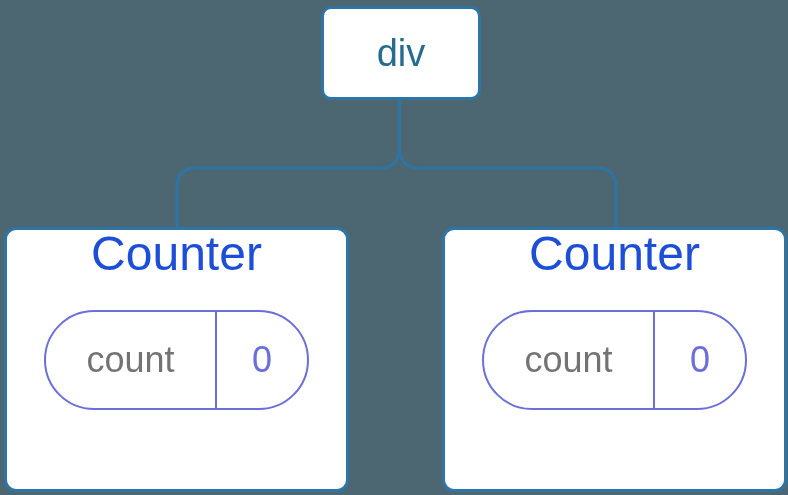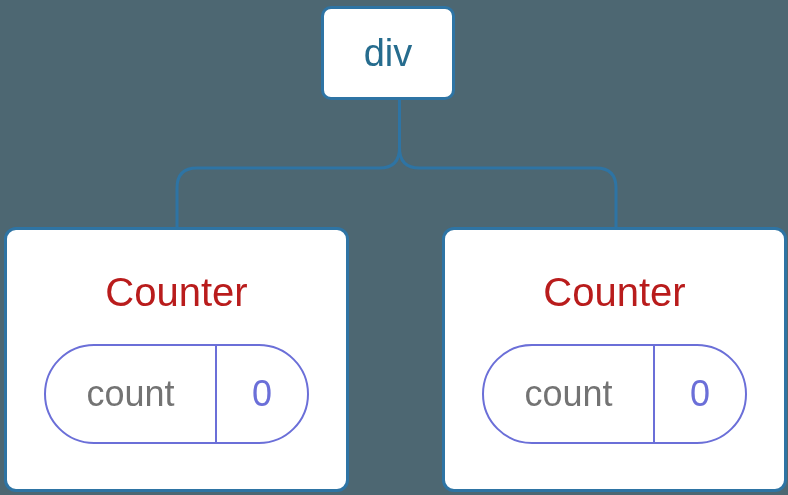--- a/index.html
+++ b/index.html
@@ -24,21 +24,21 @@
   .connector-svg path {
     fill: none;
     stroke: #2E74A4;
     stroke-width: 3;
     stroke-linecap: round;
   }
   .node-root {
     position: absolute;
     left: 321px;
     top: 6px;
-    width: 134px;
+    width: 160px;
     height: 94px;
     background: #FFFFFF;
     border: 3px solid #2E74A4;
     border-radius: 10px;
     box-sizing: border-box;
     display: flex;
     align-items: center;
     justify-content: center;
     color: #266C8E;
     font-size: 38px;
@@ -53,23 +53,22 @@
     border: 3px solid #2E74A4;
     border-radius: 12px;
     box-sizing: border-box;
     display: flex;
     flex-direction: column;
     align-items: center;
   }
   .card.left  { left: 4px;   }
   .card.right { left: 442px; }
   .card-title {
-    margin-top: 42px;
-    color: #b91c1c;
-    font-size: 40px;
+    color: #1d4ed8;
+    font-size: 48px;
     font-weight: 500;
     line-height: 1;
   }
   .pill {
     margin-top: 32px;
     width: 265px;
     height: 100px;
     border: 2px solid #6B6FD8;
     border-radius: 50px;
     box-sizing: border-box;

